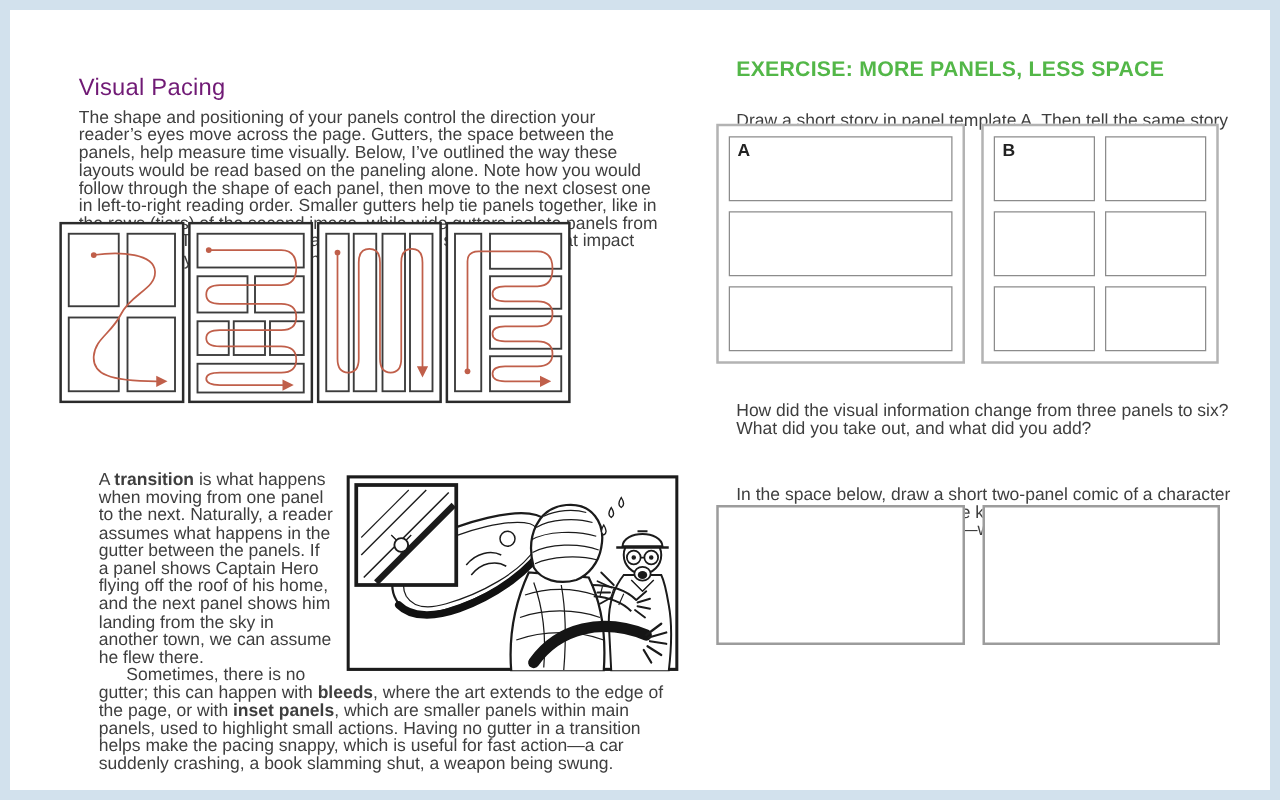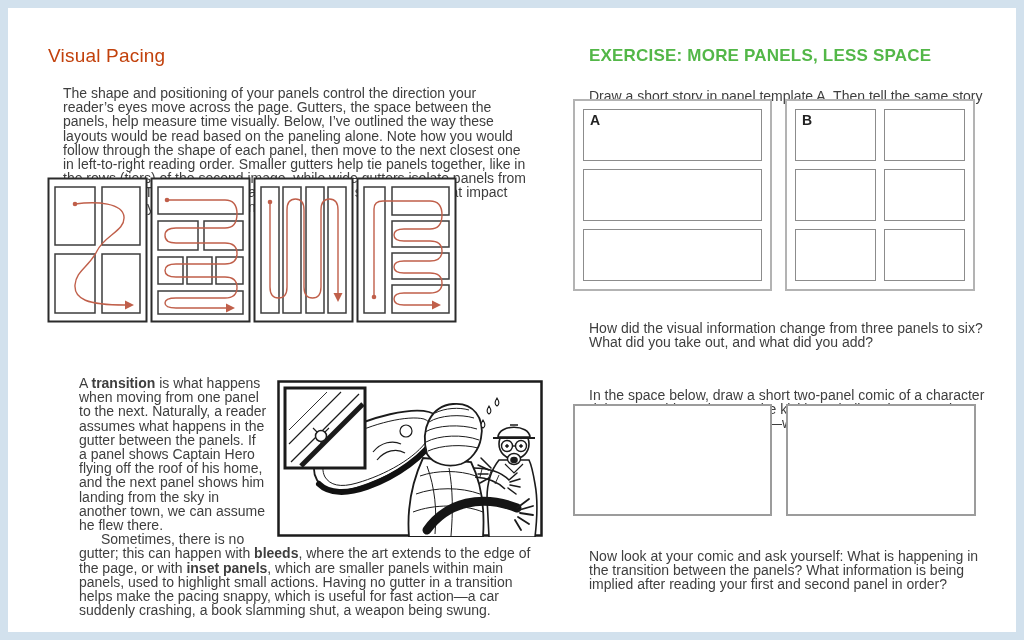--- a/index.html
+++ b/index.html
@@ -3,21 +3,21 @@
 <meta charset="utf-8">
 <style>
   html,body{margin:0;padding:0;}
   body{width:1024px;height:640px;position:relative;font-family:"Liberation Sans",sans-serif;overflow:hidden;background:#d2e1ed;}
   .spread{position:absolute;inset:0;background:#d2e1ed;}
   .paper{position:absolute;inset:8px;background:#ffffff;}
   .page{position:absolute;top:0;height:100%;}
   .page-left{left:39px;width:464px;}
   .page-right{left:565px;width:411px;}
 
-  .h-blue{position:absolute;margin:1px;color:#c2410c;font-size:19px;font-weight:normal;letter-spacing:.2px;}
+  .h-blue{position:absolute;margin:16px;color:#701a75;font-size:19px;font-weight:normal;letter-spacing:.2px;}
   .h-green{position:absolute;margin:0;color:#53b748;font-size:17px;font-weight:bold;letter-spacing:.2px;}
   .body-text{color:#3e3e3e;font-size:14px;line-height:14.2px;margin:16px;}
 
   .vp-title{top:36px;left:0;}
   .vp-body{position:absolute;top:62px;left:0;width:464px;}
 
   .diagrams{position:absolute;top:169px;left:0;display:flex;gap:2px;}
   .diagrams svg{display:block;}
 
   .ptp-title{top:329px;left:0;}
@@ -248,18 +248,17 @@
 
       <p class="body-text ex1-reflect">How did the visual information change from three panels to six? What did you take out, and what did you add?</p>
 
       <p class="body-text ex2-intro">In the space below, draw a short two-panel comic of a character doing something. They can be kicking a ball, eating a meal, reacting to another character—whatever you want.</p>
 
       <div class="closure-boxes">
         <div class="cbox cbox-1"></div>
         <div class="cbox cbox-2"></div>
       </div>
 
-      <p class="body-text ex2-reflect">Now look at your comic and ask yourself: What is happening in the transition between the panels? What information is being implied after reading your first and second panel in order?</p>
 
     </div>
 
   </div>
 </div>
 
 </body></html>

